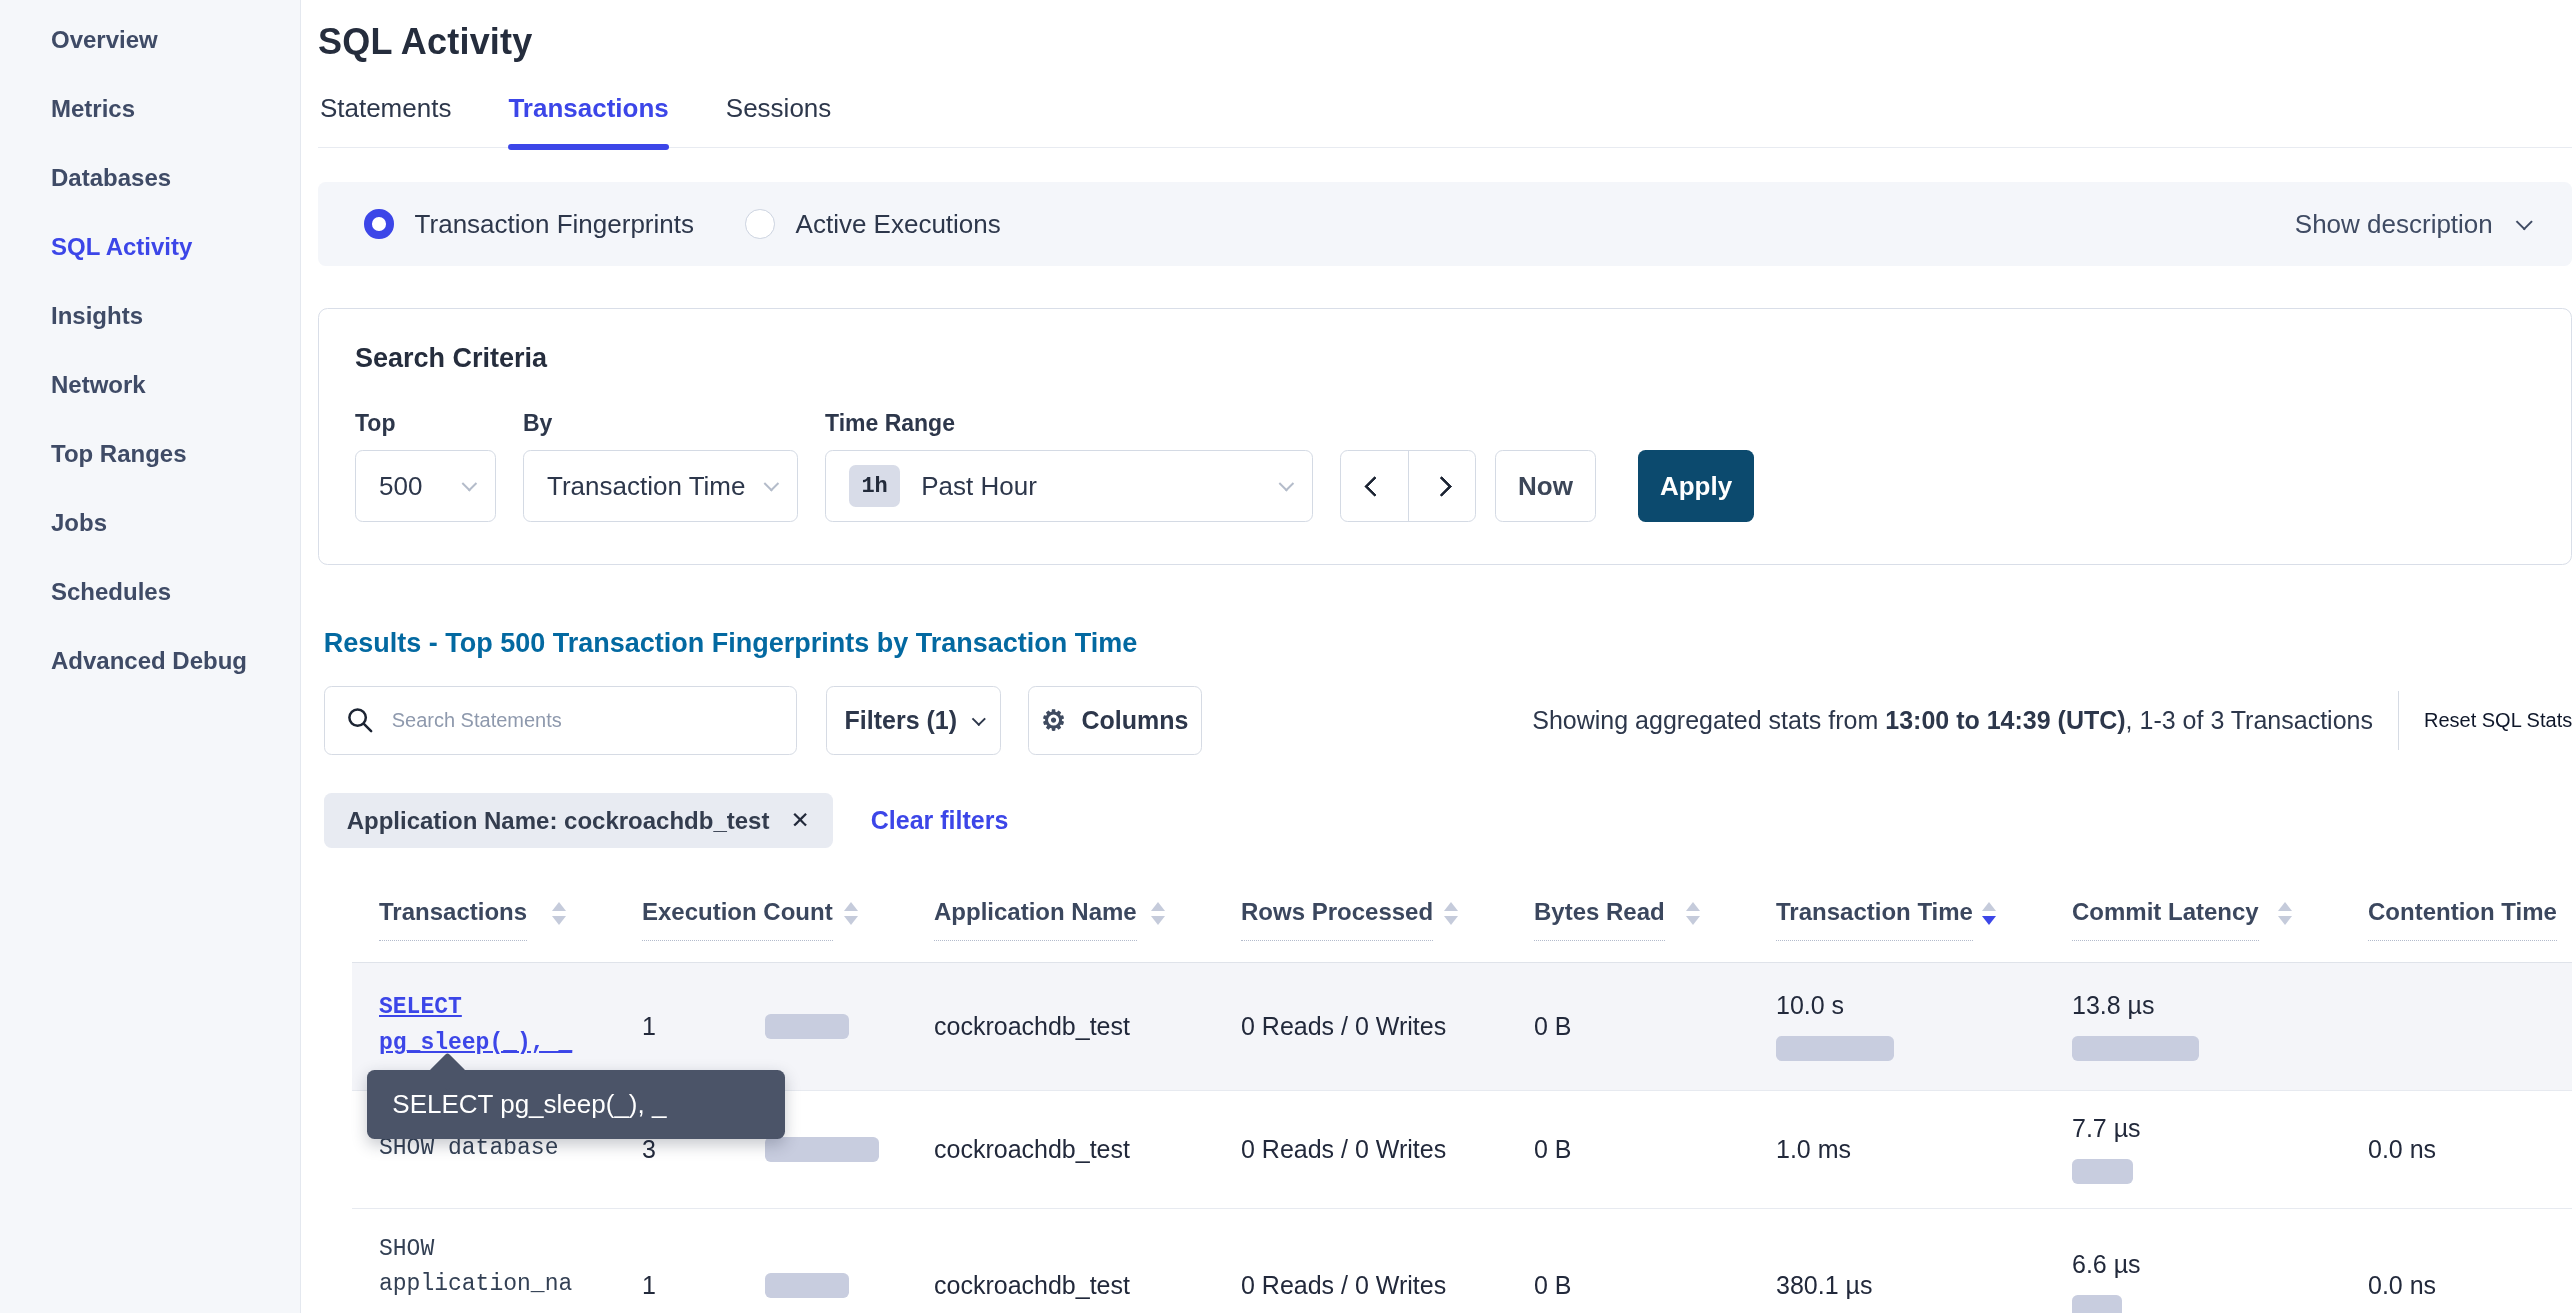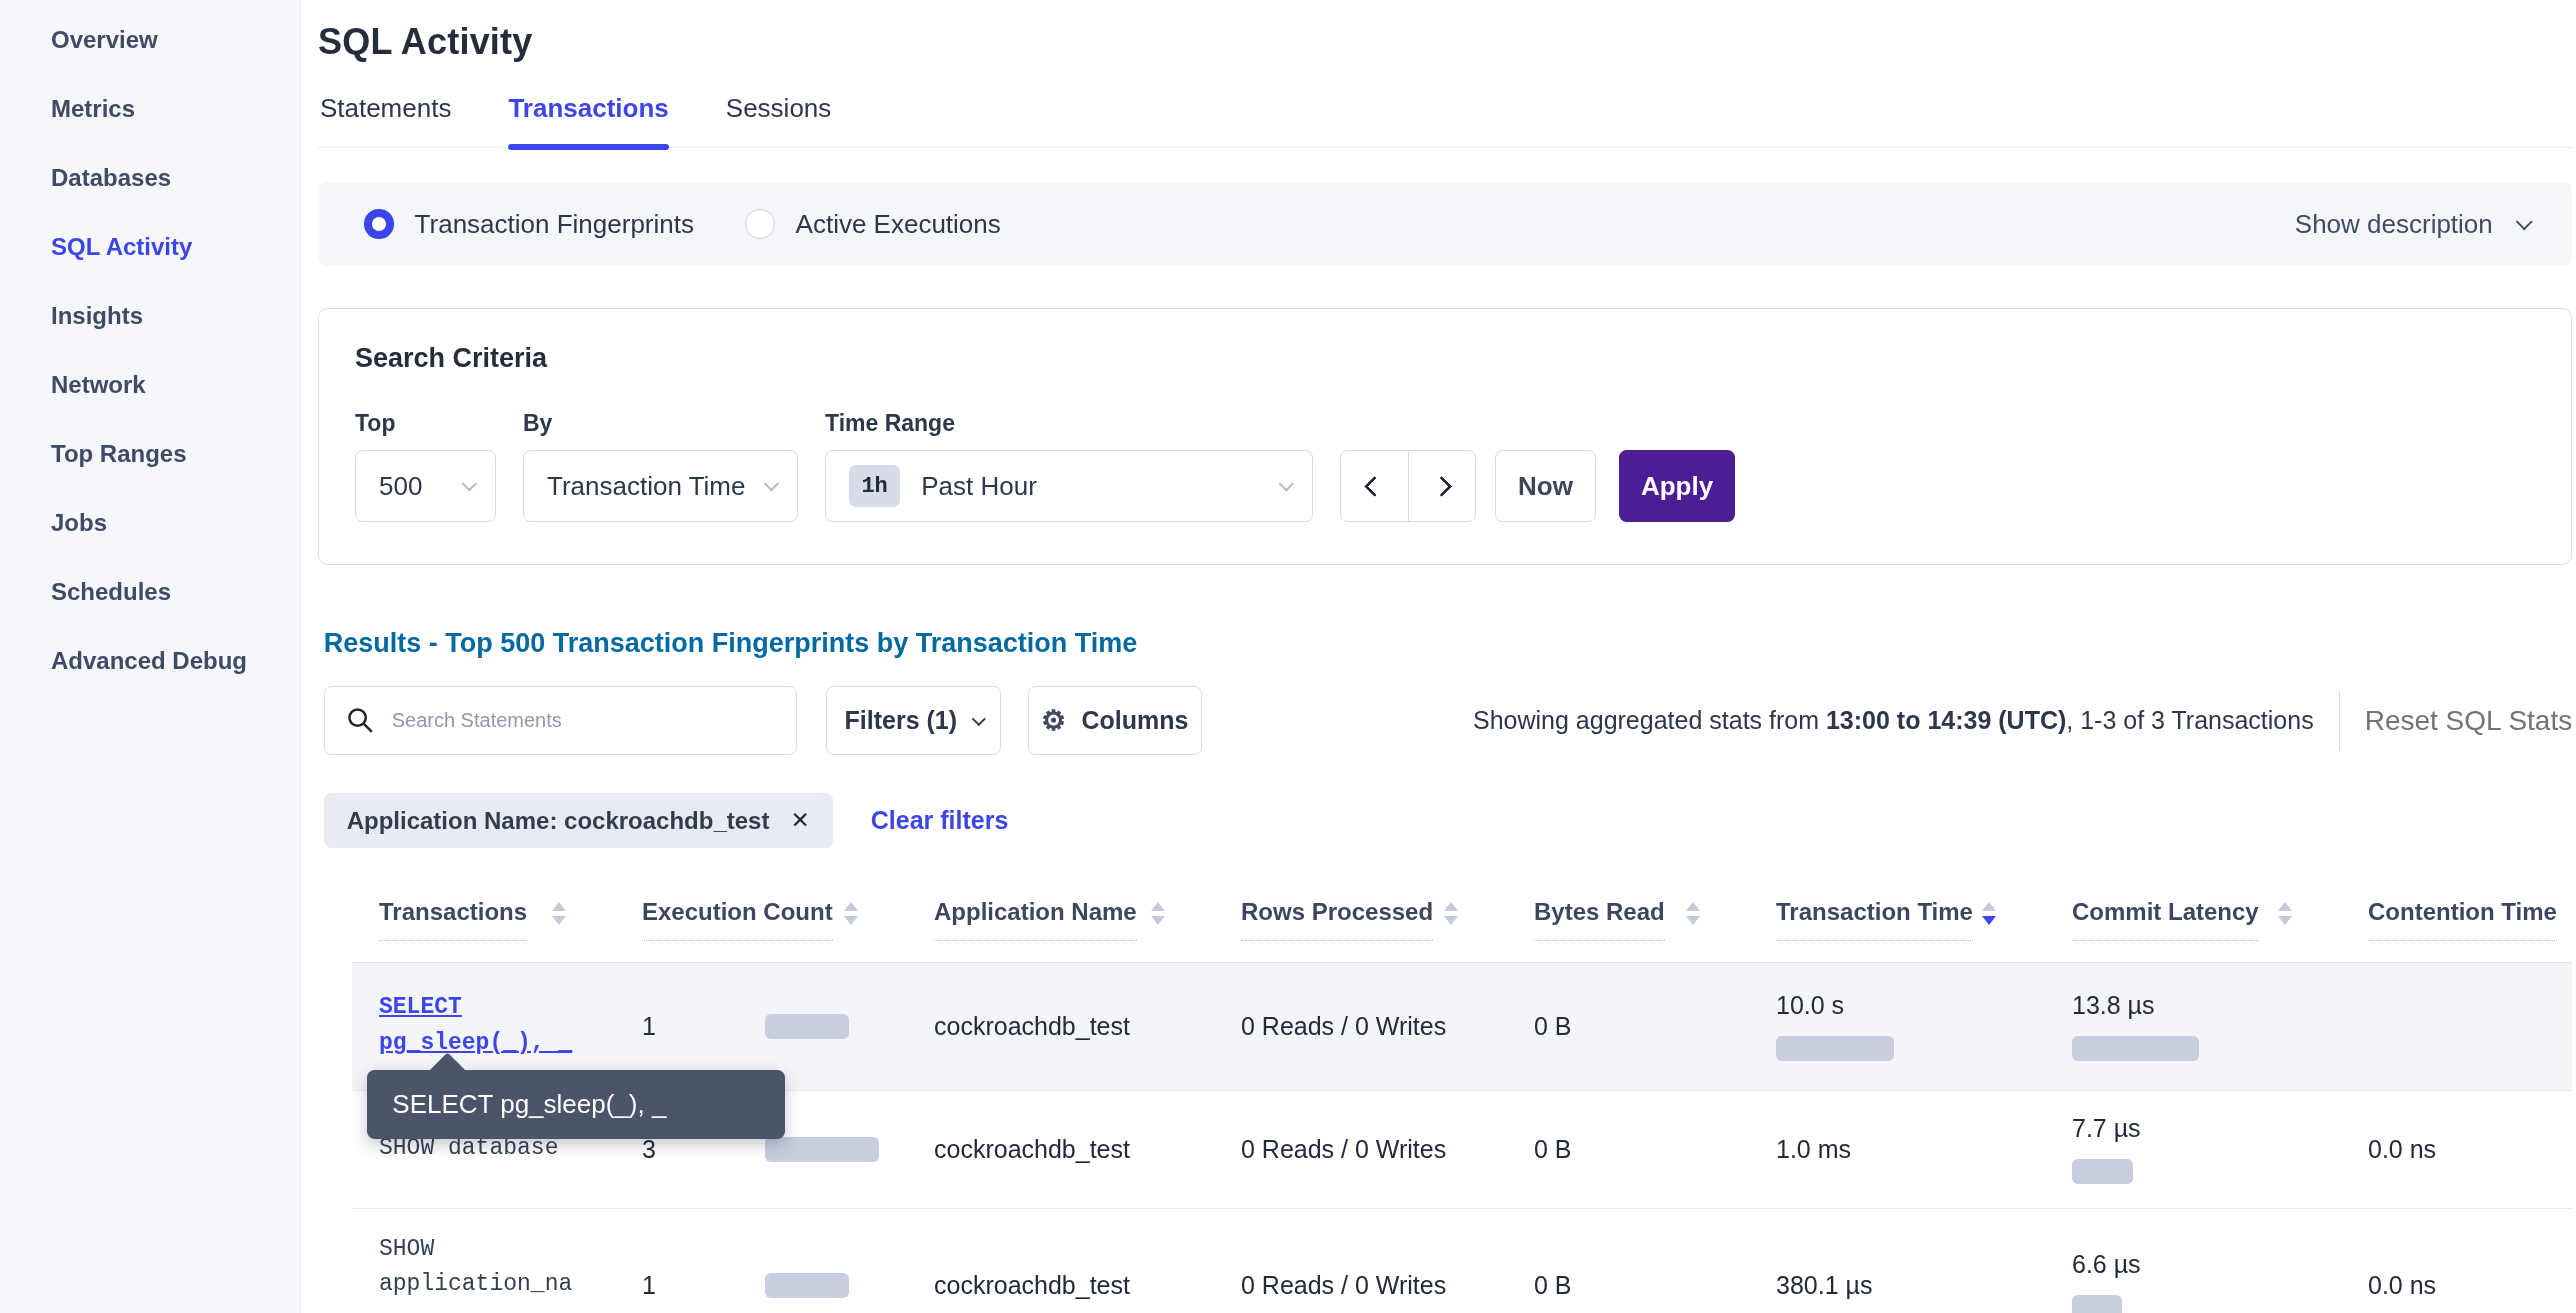--- a/index.html
+++ b/index.html
@@ -59,21 +59,21 @@
     overflow:hidden; margin-left:27px; background:#fff; }
   .arrow-btn { width:67px; display:flex; align-items:center; justify-content:center; cursor:pointer; }
   .arrow-btn + .arrow-btn { border-left:1px solid #d4dae4; }
   .chev-left { width:15.3px; height:15.3px; border-left:3.8px solid #1c2433; border-bottom:3.8px solid #1c2433;
     transform:rotate(45deg); border-radius:1px; }
   .chev-right { width:15.3px; height:15.3px; border-right:3.8px solid #1c2433; border-top:3.8px solid #1c2433;
     transform:rotate(45deg); border-radius:1px; }
   .btn { height:72px; border-radius:7.6px; display:flex; align-items:center; justify-content:center;
     font-size:26px; font-weight:700; cursor:pointer; }
   .btn-now { width:101px; background:#fff; border:1px solid #d4dae4; color:#3c4658; margin-left:19px; }
-  .btn-apply { width:116px; background:#4c1d95; border:none; color:#fff; margin-left:23px;text-align:right; }
+  .btn-apply { width:116px; background:#0c4a6e; border:none; color:#fff; margin-left:42px;text-align:right; }
 
   
   .results-heading { margin-top:63px; font-size:27px; font-weight:700; color:#0369a1; padding-left:5.7px; }
   .controls-row { display:flex; align-items:center; margin-top:27px; padding-left:5.7px; }
   .search-box { width:473px; height:69px; border:1px solid #d6dbe4; border-radius:7.6px;
     display:flex; align-items:center; padding:0 21px; background:#fff; }
   .search-box input { border:none; outline:none; font-size:20px; color:#2d374b; width:100%;
     font-family:"Liberation Sans", sans-serif; }
   .search-box input::placeholder { color:#8e99ad; }
   .search-icon { margin-right:17px; display:flex; }
@@ -82,21 +82,21 @@
     font-size:25px; font-weight:700; color:#2d374b; cursor:pointer; }
   .btn-filters { width:175px; margin-left:29px; }
   .btn-columns { width:174px; margin-left:27px; }
   .gear-glyph { font-size:28px; color:#3f4b60; line-height:1; }
   .mini-chev { width:9.5px; height:9.5px; border-right:2.9px solid #2d374b; border-bottom:2.9px solid #2d374b;
     transform:rotate(45deg) translateY(-2.9px); }
   .stats-area { margin-left:auto; display:flex; align-items:center; }
   .stats-text { font-size:25px; color:#2d374b; }
   .stats-text b { font-weight:700; }
   .stats-divider { width:1px; height:59px; background:#d6dbe4; margin:0 25px; }
-  .reset-link { font-size:28px; color:#737373; font-weight:500; cursor:pointer; white-space:nowrap; }
+  .reset-link { font-size:20px; color:#0f172a; font-weight:500; cursor:pointer; white-space:nowrap; }
 
   
   .chip-row { display:flex; align-items:center; margin-top:38px; padding-left:5.7px; gap:38px; }
   .chip { background:#e8ebf2; border-radius:7.6px; height:55px; display:flex; align-items:center;
     padding:0 23px; font-size:24px; font-weight:600; color:#333c4e; gap:21px; }
   .chip-x { font-size:23px; color:#22293b; cursor:pointer; font-weight:400; }
   .clear-link { font-size:25px; color:#3c46e8; font-weight:700; cursor:pointer; }
 
   
   .tbl { margin-top:50px; margin-left:34px; position:relative; }

